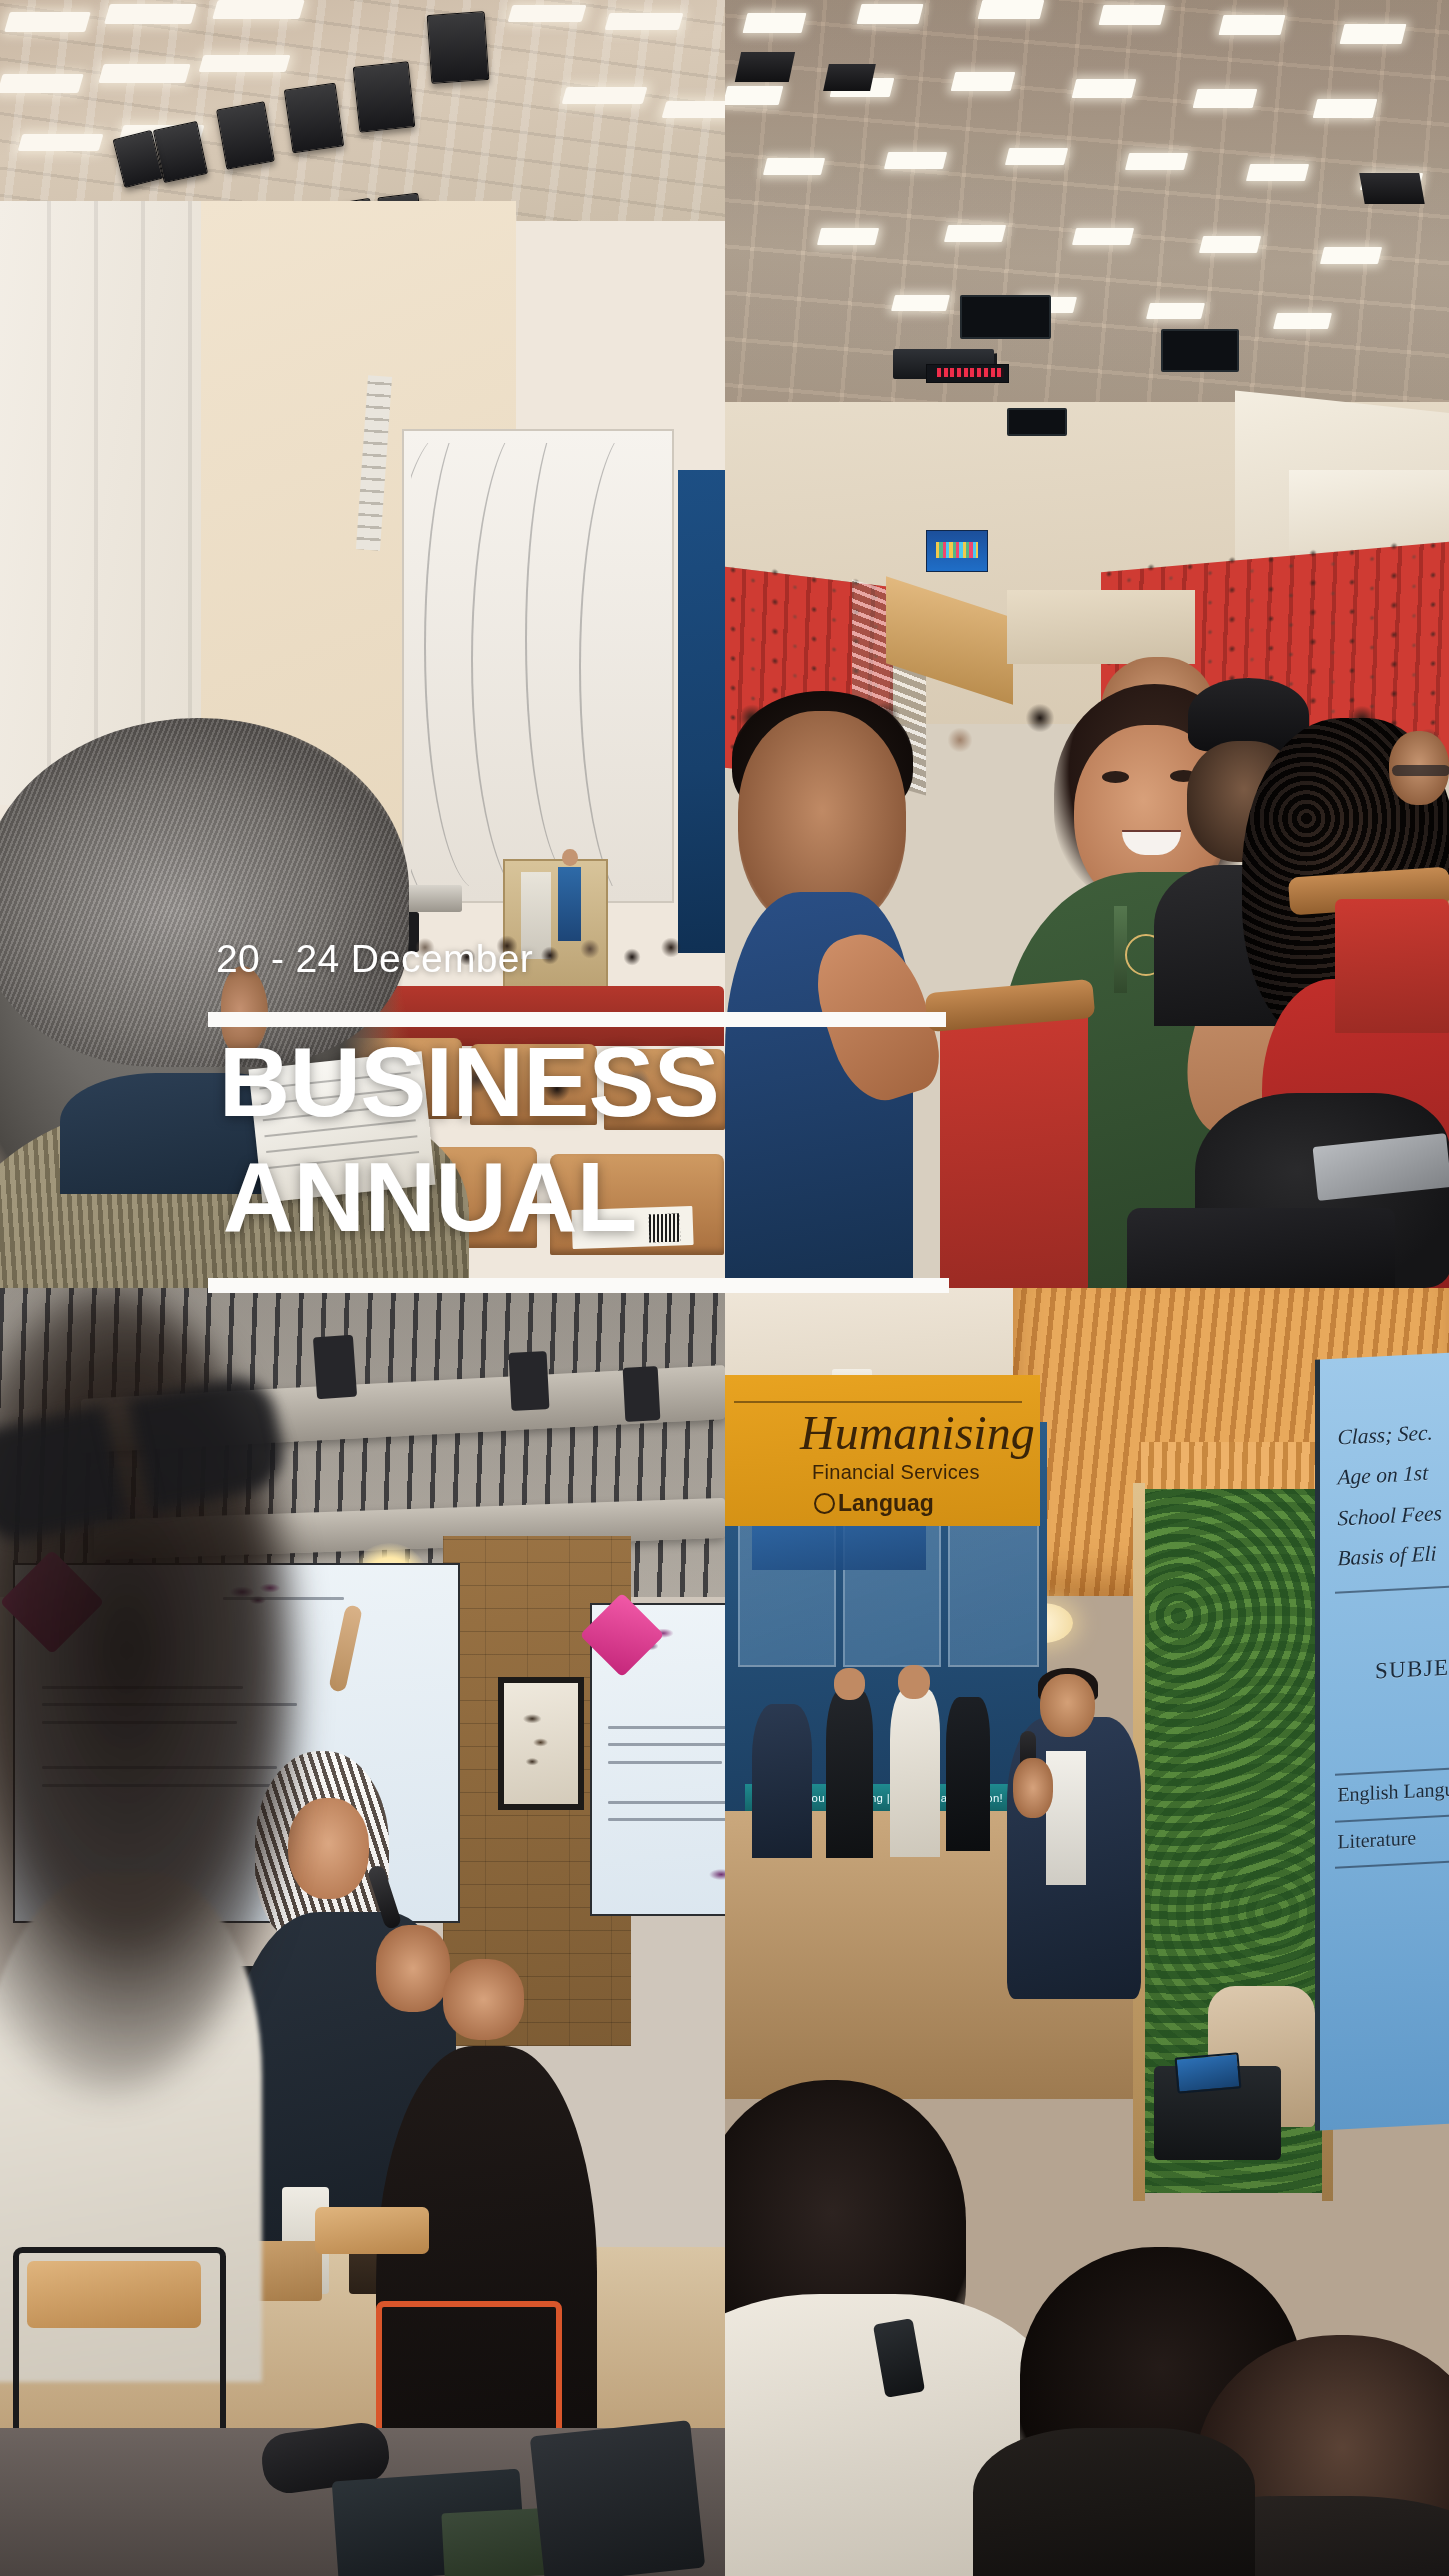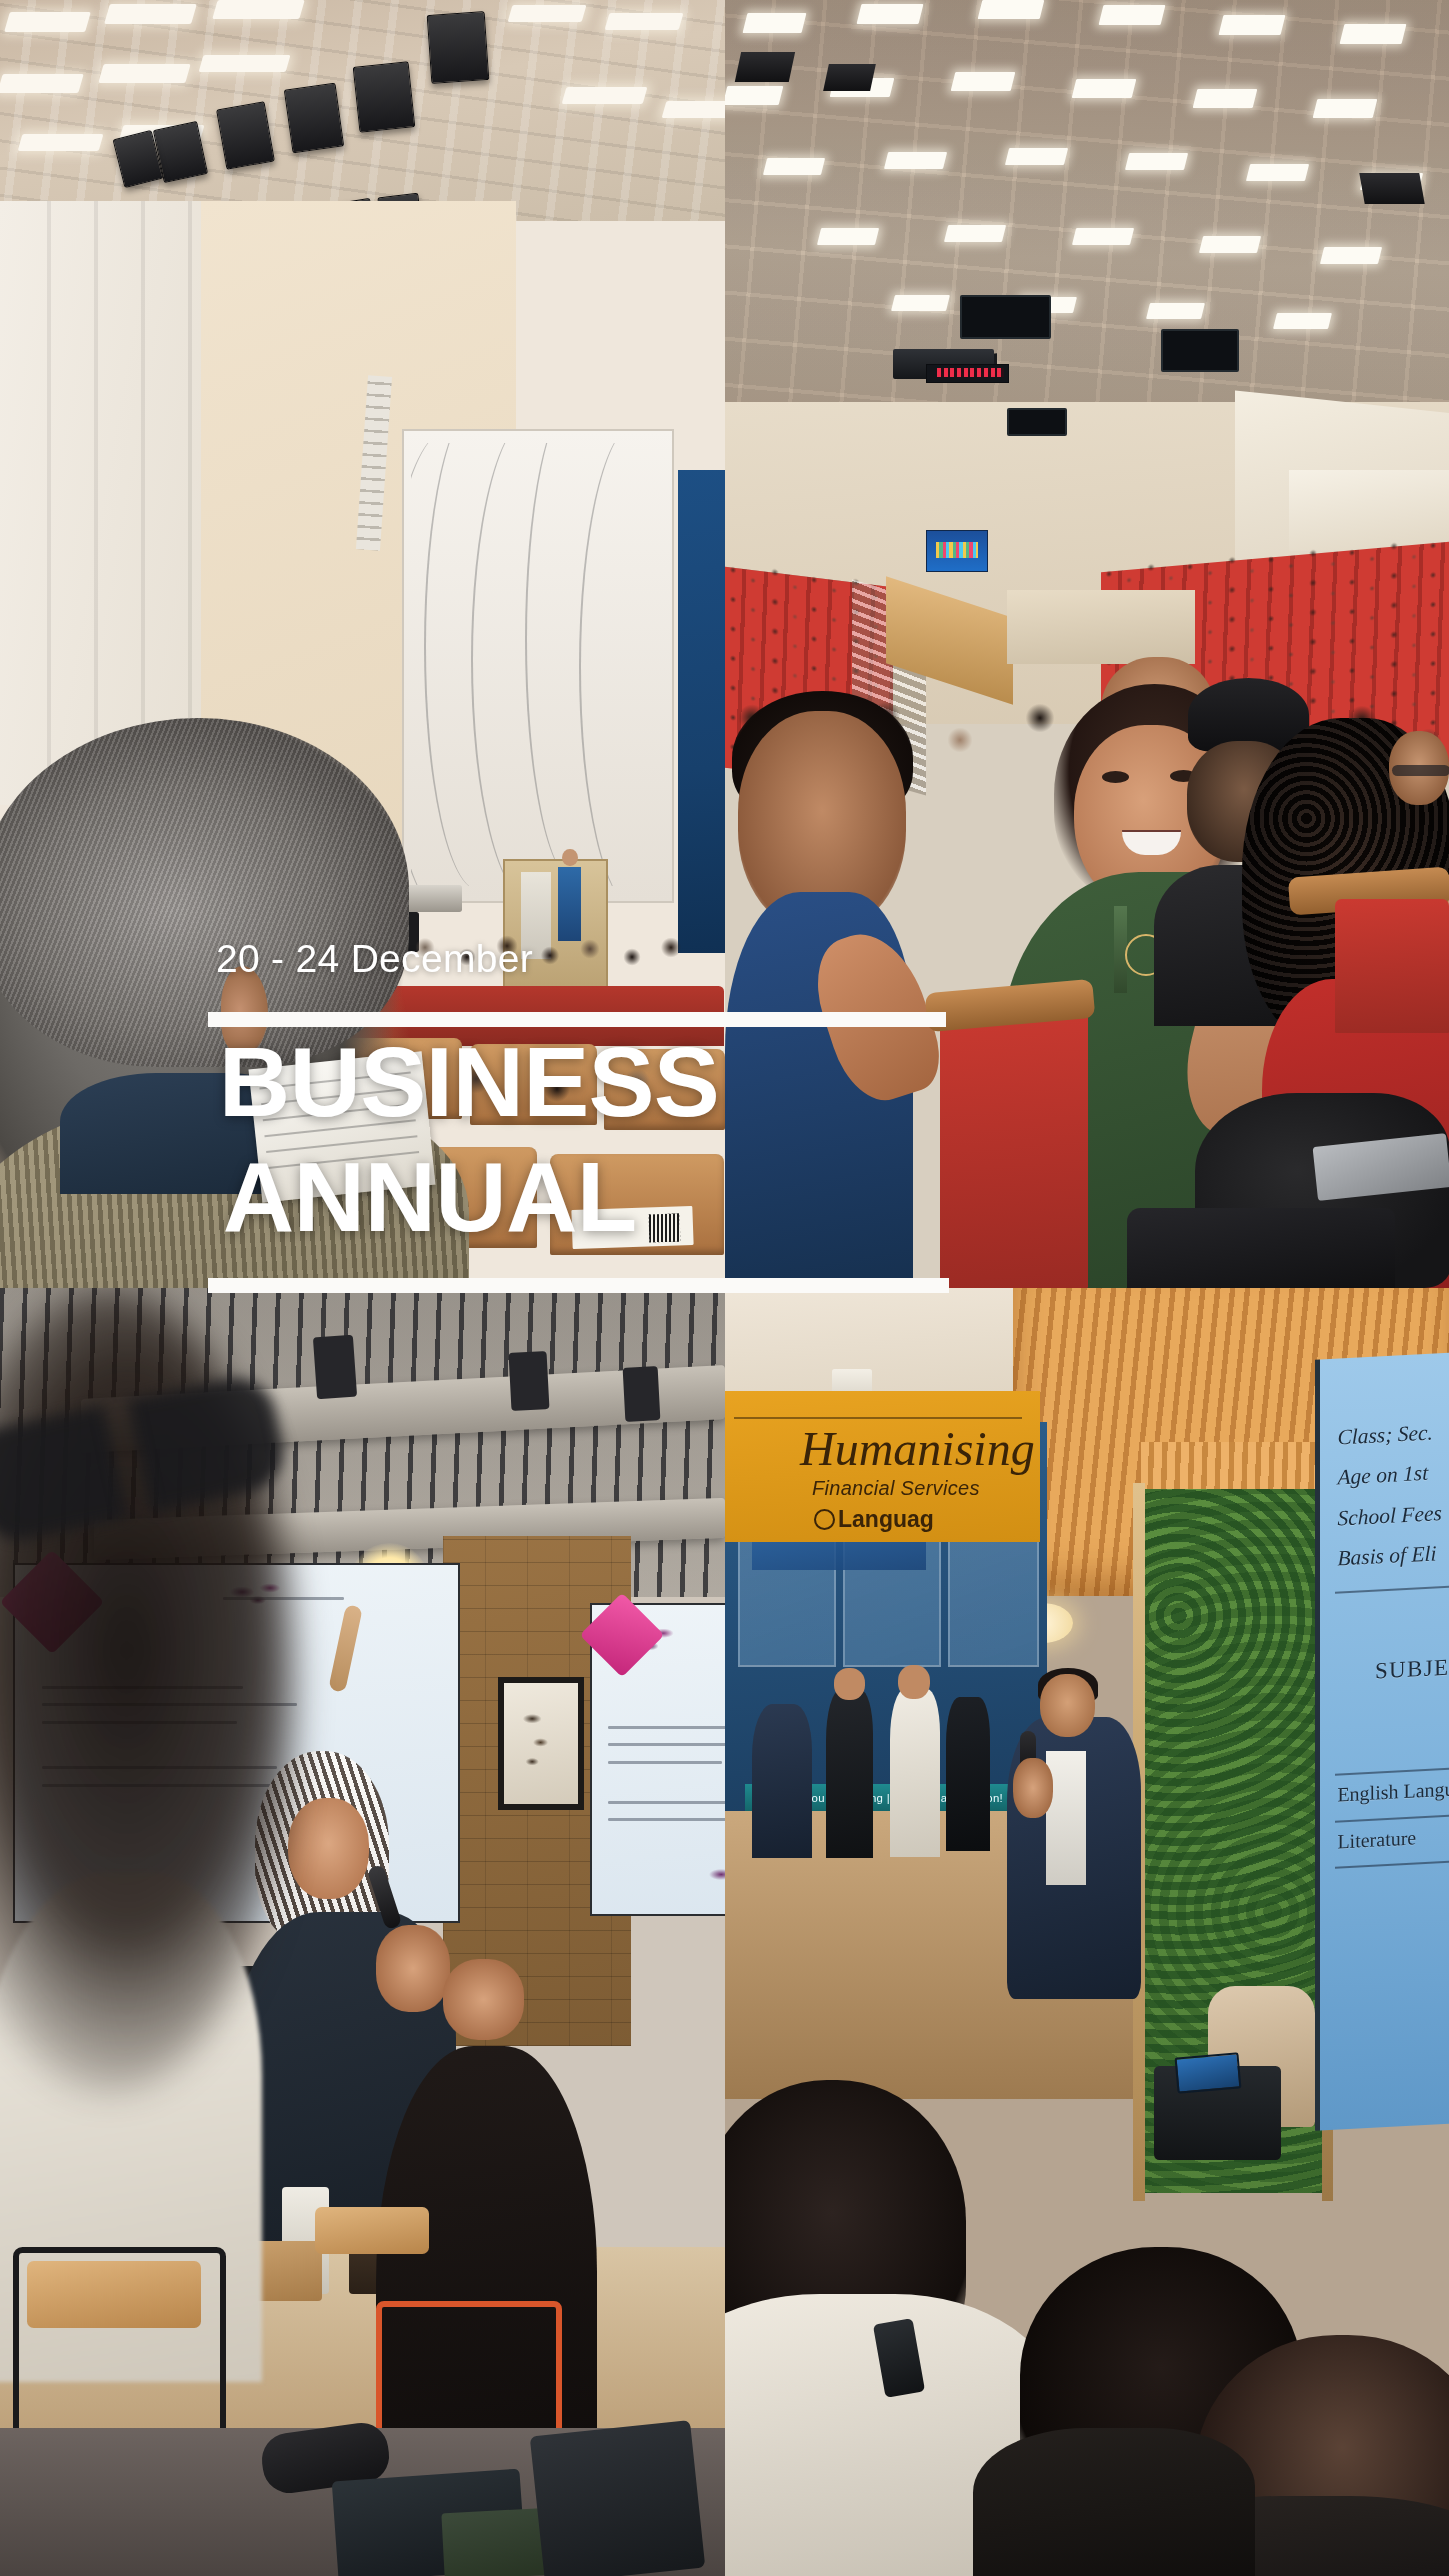--- a/index.html
+++ b/index.html
@@ -437,21 +437,20 @@
     left:0; top:134px; width:322px; height:402px;
     background:linear-gradient(175deg,#2c5e8c,#1b3d5f);
   }
   .c4 .glassPane {
     background:linear-gradient(160deg, rgba(200,225,245,.25), rgba(120,170,210,.35));
     border:2px solid rgba(255,255,255,.25);
   }
   .c4 .yellowSign {
     left:0; top:87px; width:315px; height:151px;
     background:linear-gradient(175deg,#e8a321,#d28f13);
-    margin-top:16px;
   }
   .c4 .signScript {
     position:absolute; color:#3a2408;
     font-family:"Liberation Serif", serif; font-style:italic;
   }
   .c4 .signSub {
     position:absolute; color:#3a2408;
     font-family:"Liberation Sans", sans-serif;
   }
   .c4 .tealBanner {
@@ -1003,21 +1002,21 @@
         <div class="layer shopWindow"></div>
         <div class="layer glassPane" style="left:13.4px;  top:154px; width:94px; height:221px;"></div>
         <div class="layer glassPane" style="left:118px; top:154px; width:94px; height:221px;"></div>
         <div class="layer glassPane" style="left:223px; top:154px; width:87px; height:221px;"></div>
         <div class="layer" style="left:27px; top:201px; width:174px; height:81px;
              background:linear-gradient(170deg,#2f6fb5,#1a4478); opacity:.85;"></div>
 
         <div class="layer yellowSign">
           <div class="layer" style="left:9.4px; top:25.5px; width:288px; height:2px; background:rgba(60,38,8,.55);"></div>
           <span class="signScript" style="left:75px; top:29.5px; font-size:48px;">Humanising</span>
-          <span class="signSub" style="left:87px; top:86px; font-size:20px; letter-spacing:0.3px;font-style:italic;">Financial Services</span>
+          <span class="signSub" style="left:87px; top:86px; font-size:20px; letter-spacing:0.3px;">Financial Services</span>
           <span class="layer" style="left:89px; top:118px; width:17.4px; height:17.4px;
                 border:2px solid #3a2408; border-radius:50%;"></span>
           <span class="signSub" style="left:113px; top:115px; font-size:23px; font-weight:700;">Languag</span>
         </div>
 
         <div class="layer tealBanner">Thank you for visiting   |   See you again soon!</div>
 
         <div class="layer floor4"></div>
 
         <div class="layer greenWall"></div>

